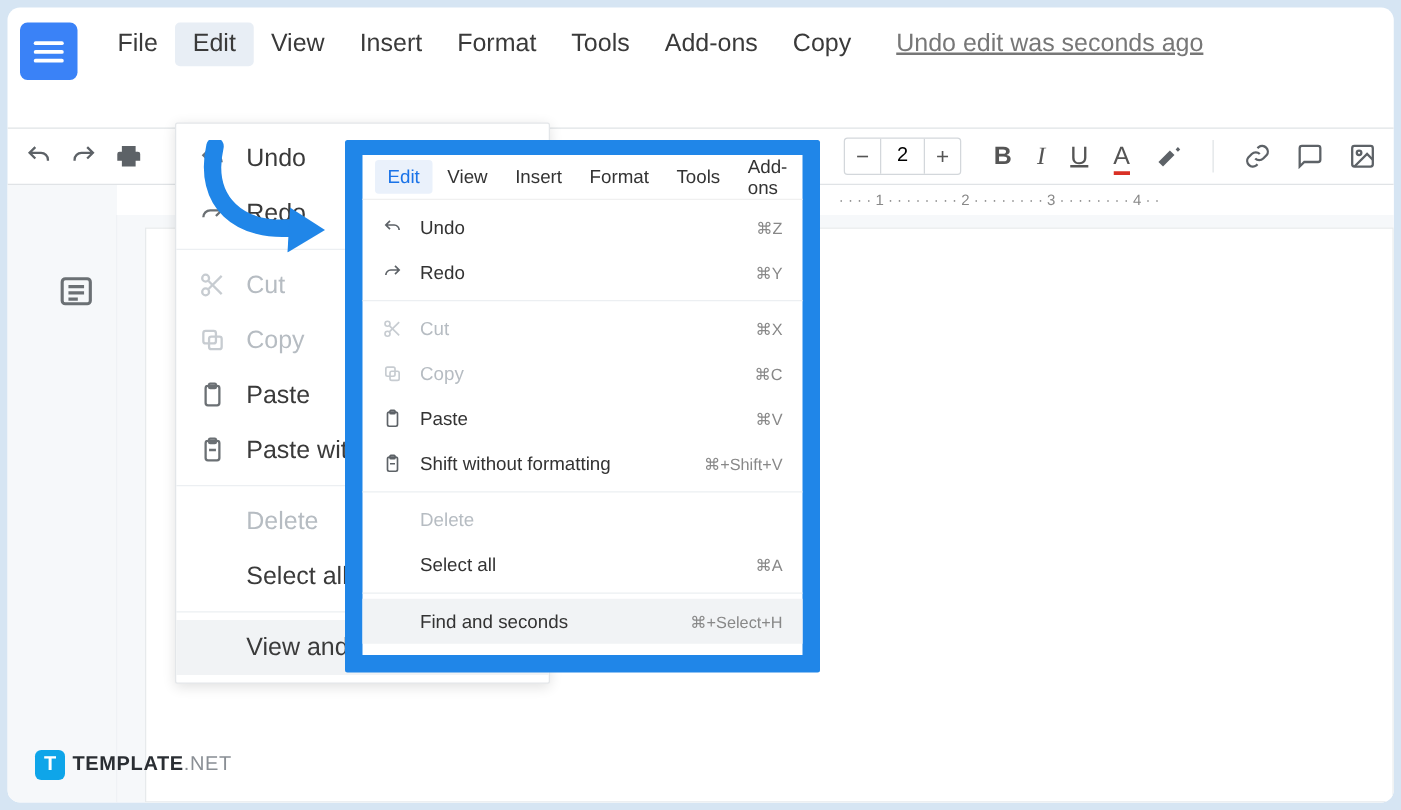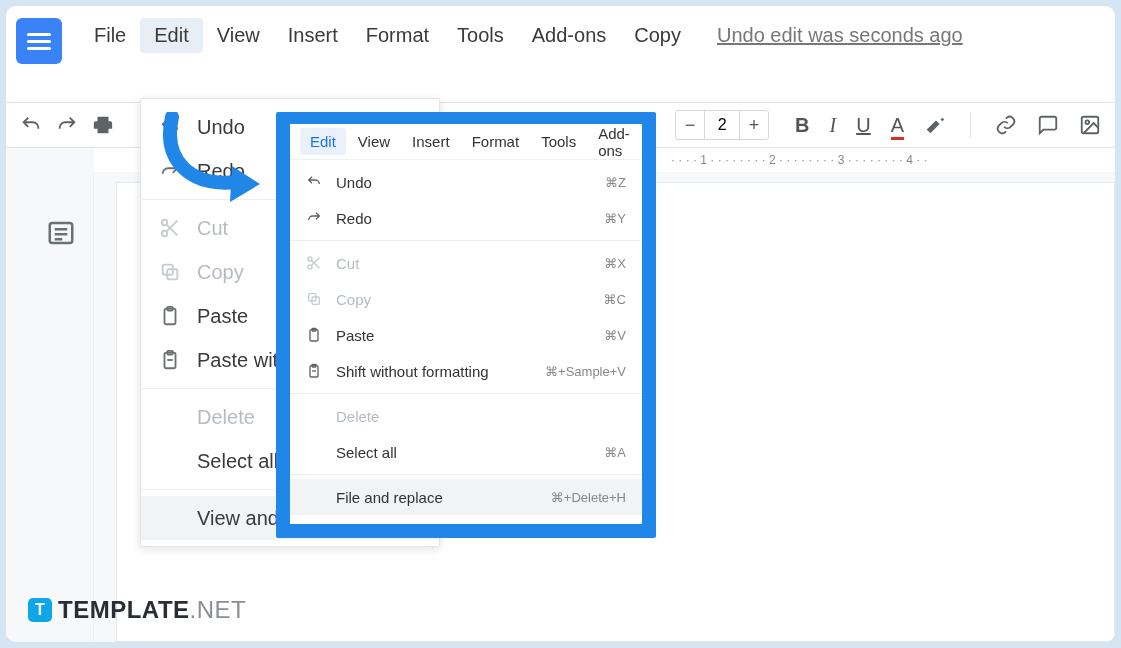--- a/index.html
+++ b/index.html
@@ -56,21 +56,21 @@
   .mi .ic2 { width:16px; height:16px; color:#5d6267; flex-shrink:0;}
   .mi.disabled .ic2 { color:#c7ccd1;}
   .mi .short { position:absolute; right:16px; font-size:13px; color:#888;}
   .mi.highlight { background:#f1f3f5;}
   .mi-sep { height:1px; background:#eceff2; margin:4px 0;}
   .mi.indent { padding-left:46px;}
 
   
   .watermark { position:absolute; bottom:18px; left:22px; display:flex; align-items:center; gap:6px; z-index:50;}
   .wm-badge { width:24px; height:24px; background:#0ea5e9; border-radius:5px; color:#fff; display:flex; align-items:center; justify-content:center; font-weight:bold; font-size:16px;}
-  .wm-text { font-size:24px; font-weight:bold; color:#2a2e33; letter-spacing:0.5px;}
+  .wm-text { font-size:16px; font-weight:bold; color:#2a2e33; letter-spacing:0.5px;}
   .wm-text .net { color:#8a8f95; font-weight:400;}
 
   .doc-paper { position:absolute; top:10px; left:22px; right:0; bottom:0; background:#fff; border:1px solid #e7eaec;}
 </style>
 </head>
 <body>
 
 <div class="app-window">
 
   <div class="header-row">
@@ -268,34 +268,34 @@
           <span>Paste</span>
           <span class="short">⌘V</span>
         </div>
         <div class="mi">
           <svg class="ic2" viewBox="0 0 24 24" fill="none" stroke="currentColor" stroke-width="2">
               <rect x="6" y="4" width="12" height="17" rx="2"></rect>
               <rect x="9" y="2" width="6" height="4" rx="1"></rect>
               <line x1="9" y1="12" x2="15" y2="12"></line>
             </svg>
           <span>Shift without formatting</span>
-          <span class="short">⌘+Sample+V</span>
+          <span class="short">⌘+Shift+V</span>
         </div>
         <div class="mi-sep"></div>
         <div class="mi disabled indent">
           <span>Delete</span>
         </div>
         <div class="mi indent">
           <span>Select all</span>
           <span class="short">⌘A</span>
         </div>
         <div class="mi-sep"></div>
         <div class="mi highlight indent">
-          <span>File and replace</span>
-          <span class="short">⌘+Delete+H</span>
+          <span>Find and seconds</span>
+          <span class="short">⌘+Select+H</span>
         </div>
       </div>
     </div>
   </div>
 
   <div class="watermark">
     <div class="wm-badge">T</div>
     <div class="wm-text">
       <span>TEMPLATE</span><span class="net">.NET</span>
     </div>

